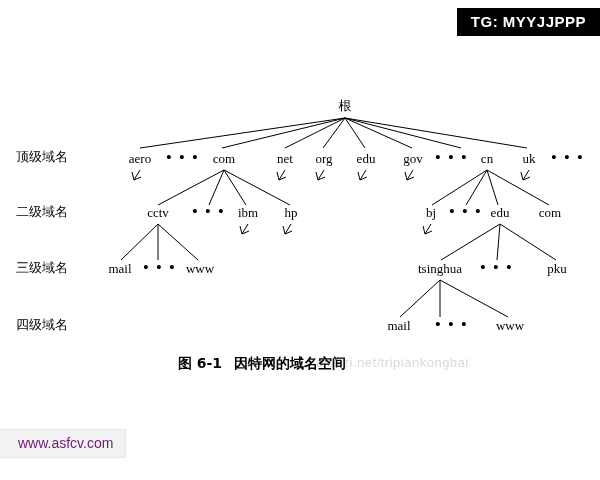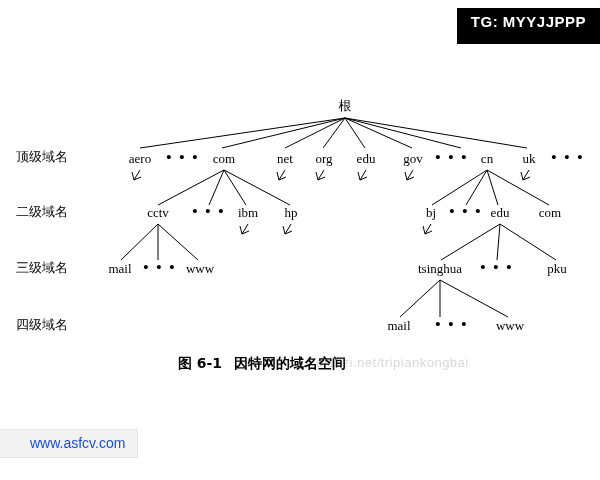--- a/index.html
+++ b/index.html
@@ -25,33 +25,33 @@
   #tg-badge {
     position: absolute;
     right: 0;
     top: 8px;
     background: #000000;
     color: #ffffff;
     font-family: "Liberation Sans", sans-serif;
     font-size: 15px;
     font-weight: bold;
     letter-spacing: 0.5px;
-    padding: 6px 14px 15px 14px;
+    padding: 6px 14px 7px 14px;
     line-height: 1;
   }
   
   #site-badge {
     position: absolute;
     left: 0;
     bottom: 22px;
     background: #f2f2f2;
-    color: #1d4ed8;
+    color: #701a75;
     font-family: "Liberation Sans", sans-serif;
     font-size: 14px;
-    padding: 6px 12px 7px 30px;
+    padding: 6px 12px 7px 18px;
     line-height: 1;
     border: 1px solid #e6e6e6;
     border-left: none;
   }
   
   #faint-watermark {
     position: absolute;
     left: 316px;
     top: 355px;
     color: #d9d9d9;

